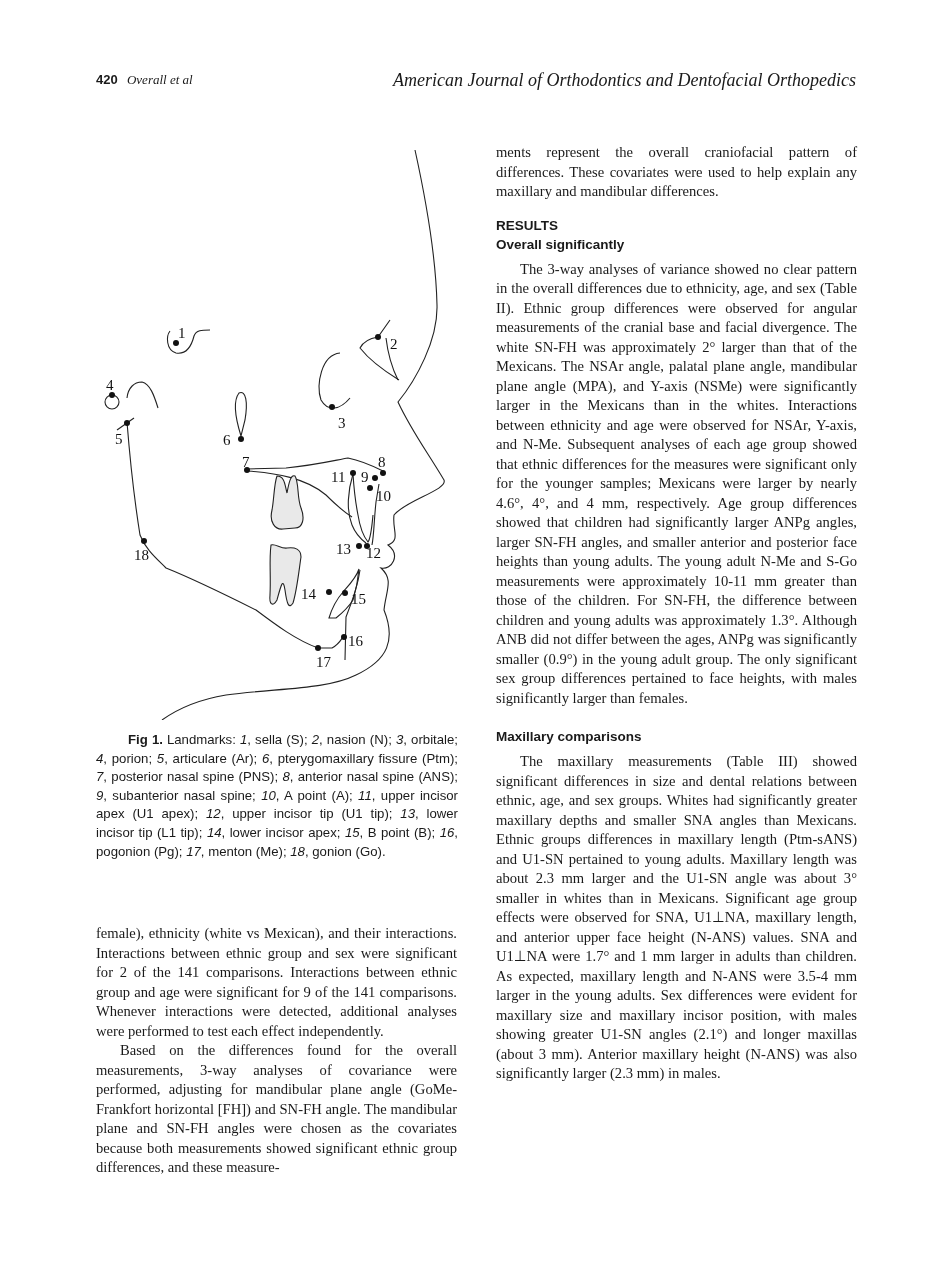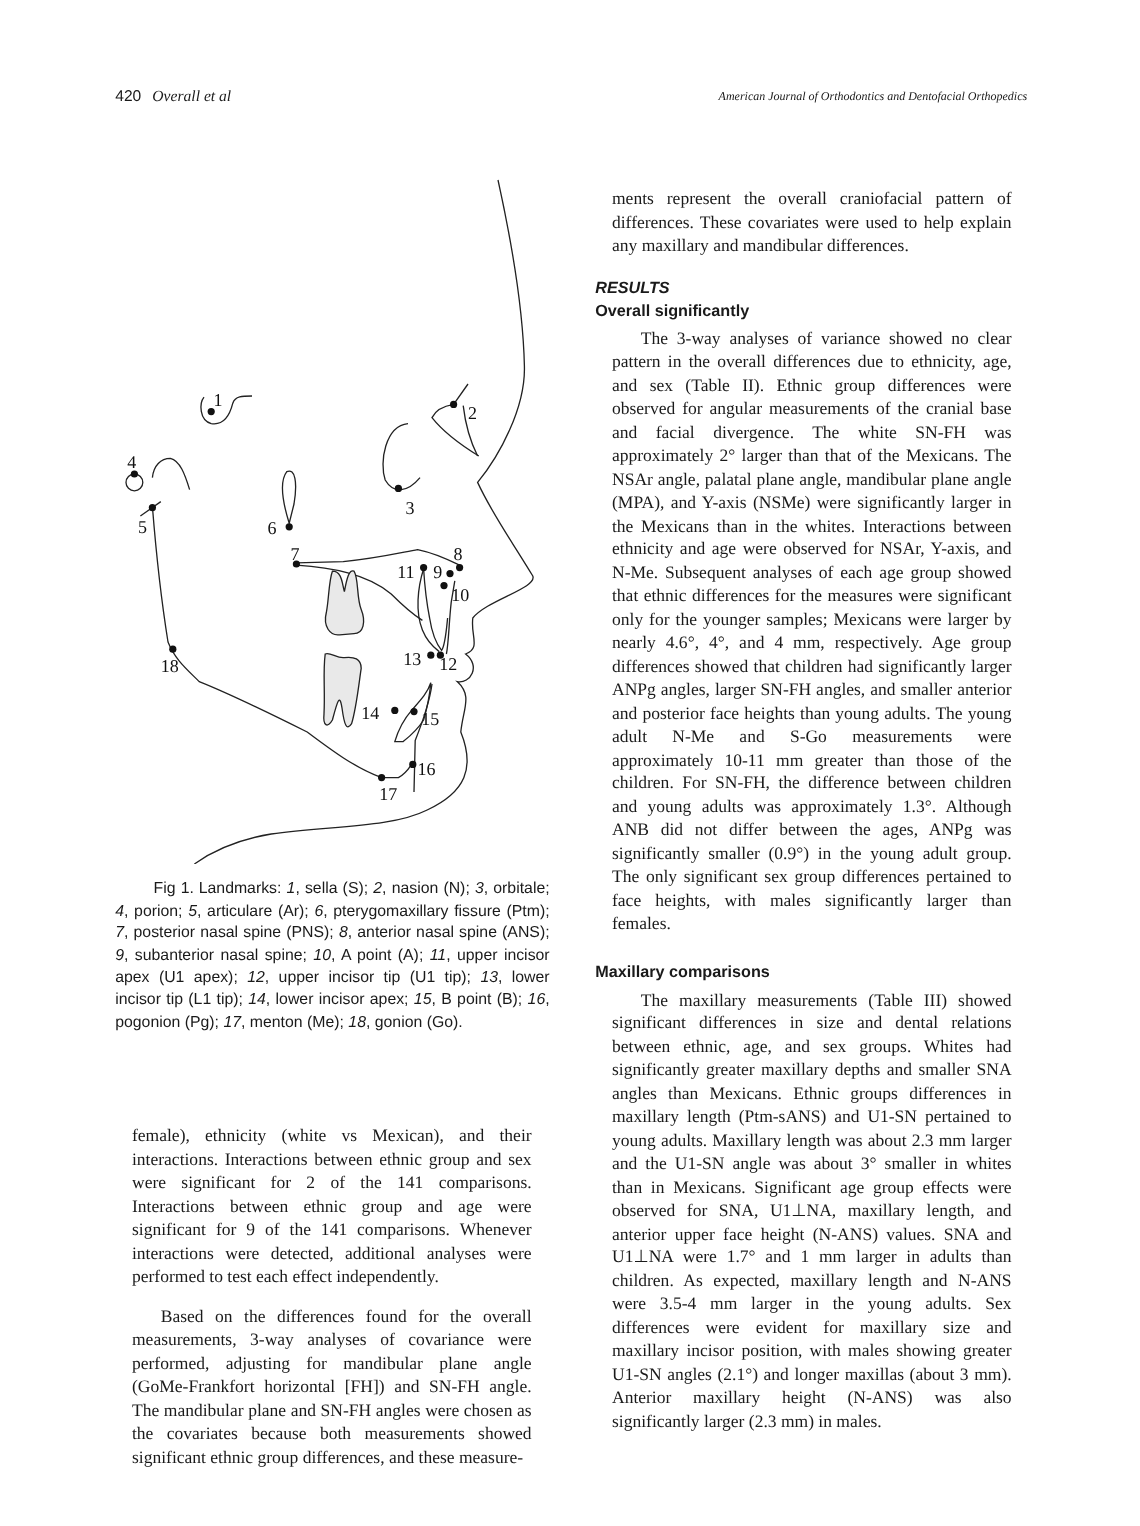--- a/index.html
+++ b/index.html
@@ -1,29 +1,29 @@
 <!DOCTYPE html>
 <html><head>
 <meta charset="utf-8">
 <style>
   html, body { margin: 0; padding: 0; background: #ffffff; }
   body { width: 950px; height: 1272px; position: relative; overflow: hidden; color: #1a1a1a; }
   .header-left { position: absolute; left: 96px; top: 72px; font-family: "Liberation Serif", serif; font-size: 13px; }
-  .header-left .pageno { font-family: "Liberation Sans", sans-serif; font-weight: normal; font-size: 13px; margin-right: 6px; }
+  .header-left .pageno { font-family: "Liberation Sans", sans-serif; font-weight: bold; font-size: 13px; margin-right: 6px; }
   .header-left .author { font-style: italic; }
-  .header-right { position: absolute; right: 94px; top: 72px; font-family: "Liberation Serif", serif; font-style: italic; font-size: 10px; line-height: 17px; }
+  .header-right { position: absolute; right: 94px; top: 72px; font-family: "Liberation Serif", serif; font-style: italic; font-size: 18px; line-height: 17px; }
   .col { position: absolute; width: 361px; font-family: "Liberation Serif", serif; font-size: 14.6px; line-height: 19.5px; text-align: justify; }
-  .col p { margin: 14px; }
+  .col p { margin: 0; }
   .indent { text-indent: 24px; }
   .left-col { left: 96px; }
   .right-col { left: 496px; }
   h2.sec { font-family: "Liberation Sans", sans-serif; font-weight: bold; font-size: 13.5px; margin: 0; line-height: 19px; }
   h3.sub { font-family: "Liberation Sans", sans-serif; font-weight: bold; font-size: 13.5px; margin: 0; line-height: 19px; }
   .caption { position: absolute; left: 96px; top: 731px; width: 362px; font-family: "Liberation Sans", sans-serif; font-size: 13.2px; line-height: 18.6px; text-align: justify; }
-  .caption .lbl { font-weight: normal; margin-right: 4px; padding-left: 32px; }
+  .caption .lbl { font-weight: bold; margin-right: 4px; padding-left: 32px; }
   .caption i { font-style: italic; }
   .figure { position: absolute; left: 96px; top: 140px; width: 370px; height: 580px; }
   .figure svg { width: 100%; height: 100%; }
   .figure text { font-family: "Liberation Serif", serif; font-size: 15px; fill: #111; }
 </style>
 </head>
 <body>
 
 <div class="header-left">
   <span class="pageno">420</span>
@@ -116,18 +116,18 @@
   <span class="lbl">Fig 1.</span><span id="caption-body">Landmarks: <i>1</i>, sella (S); <i>2</i>, nasion (N); <i>3</i>, orbitale; <i>4</i>, porion; <i>5</i>, articulare (Ar); <i>6</i>, pterygomaxillary fissure (Ptm); <i>7</i>, posterior nasal spine (PNS); <i>8</i>, anterior nasal spine (ANS); <i>9</i>, subanterior nasal spine; <i>10</i>, A point (A); <i>11</i>, upper incisor apex (U1 apex); <i>12</i>, upper incisor tip (U1 tip); <i>13</i>, lower incisor tip (L1 tip); <i>14</i>, lower incisor apex; <i>15</i>, B point (B); <i>16</i>, pogonion (Pg); <i>17</i>, menton (Me); <i>18</i>, gonion (Go).</span>
 </div>
 
 <div class="col left-col" style="top: 924px;">
   <p>female), ethnicity (white vs Mexican), and their interactions. Interactions between ethnic group and sex were significant for 2 of the 141 comparisons. Interactions between ethnic group and age were significant for 9 of the 141 comparisons. Whenever interactions were detected, additional analyses were performed to test each effect independently.</p>
   <p class="indent">Based on the differences found for the overall measurements, 3-way analyses of covariance were performed, adjusting for mandibular plane angle (GoMe-Frankfort horizontal [FH]) and SN-FH angle. The mandibular plane and SN-FH angles were chosen as the covariates because both measurements showed significant ethnic group differences, and these measure-</p>
 </div>
 
 <div class="col right-col" style="top: 143px;">
   <p>ments represent the overall craniofacial pattern of differences. These covariates were used to help explain any maxillary and mandibular differences.</p>
-  <h2 class="sec" style="margin-top: 14px; font-style: italic;">RESULTS</h2>
+  <h2 class="sec" style="margin-top: 14px;">RESULTS</h2>
   <h3 class="sub">Overall significantly</h3>
   <p class="indent" style="margin-top: 6px;">The 3-way analyses of variance showed no clear pattern in the overall differences due to ethnicity, age, and sex (Table II). Ethnic group differences were observed for angular measurements of the cranial base and facial divergence. The white SN-FH was approximately 2° larger than that of the Mexicans. The NSAr angle, palatal plane angle, mandibular plane angle (MPA), and Y-axis (NSMe) were significantly larger in the Mexicans than in the whites. Interactions between ethnicity and age were observed for NSAr, Y-axis, and N-Me. Subsequent analyses of each age group showed that ethnic differences for the measures were significant only for the younger samples; Mexicans were larger by nearly 4.6°, 4°, and 4 mm, respectively. Age group differences showed that children had significantly larger ANPg angles, larger SN-FH angles, and smaller anterior and posterior face heights than young adults. The young adult N-Me and S-Go measurements were approximately 10-11 mm greater than those of the children. For SN-FH, the difference between children and young adults was approximately 1.3°. Although ANB did not differ between the ages, ANPg was significantly smaller (0.9°) in the young adult group. The only significant sex group differences pertained to face heights, with males significantly larger than females.</p>
   <h3 class="sub" style="margin-top: 19px;">Maxillary comparisons</h3>
   <p class="indent" style="margin-top: 6px;">The maxillary measurements (Table III) showed significant differences in size and dental relations between ethnic, age, and sex groups. Whites had significantly greater maxillary depths and smaller SNA angles than Mexicans. Ethnic groups differences in maxillary length (Ptm-sANS) and U1-SN pertained to young adults. Maxillary length was about 2.3 mm larger and the U1-SN angle was about 3° smaller in whites than in Mexicans. Significant age group effects were observed for SNA, U1⊥NA, maxillary length, and anterior upper face height (N-ANS) values. SNA and U1⊥NA were 1.7° and 1 mm larger in adults than children. As expected, maxillary length and N-ANS were 3.5-4 mm larger in the young adults. Sex differences were evident for maxillary size and maxillary incisor position, with males showing greater U1-SN angles (2.1°) and longer maxillas (about 3 mm). Anterior maxillary height (N-ANS) was also significantly larger (2.3 mm) in males.</p>
 </div>
 
 </body></html>

